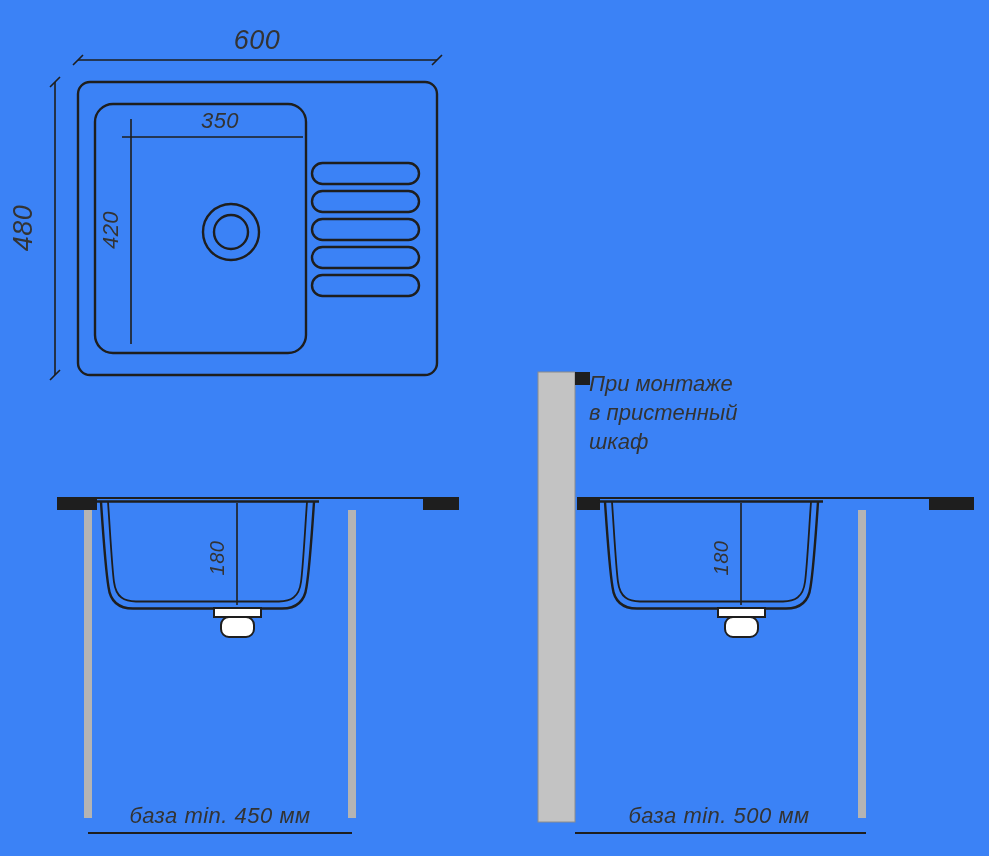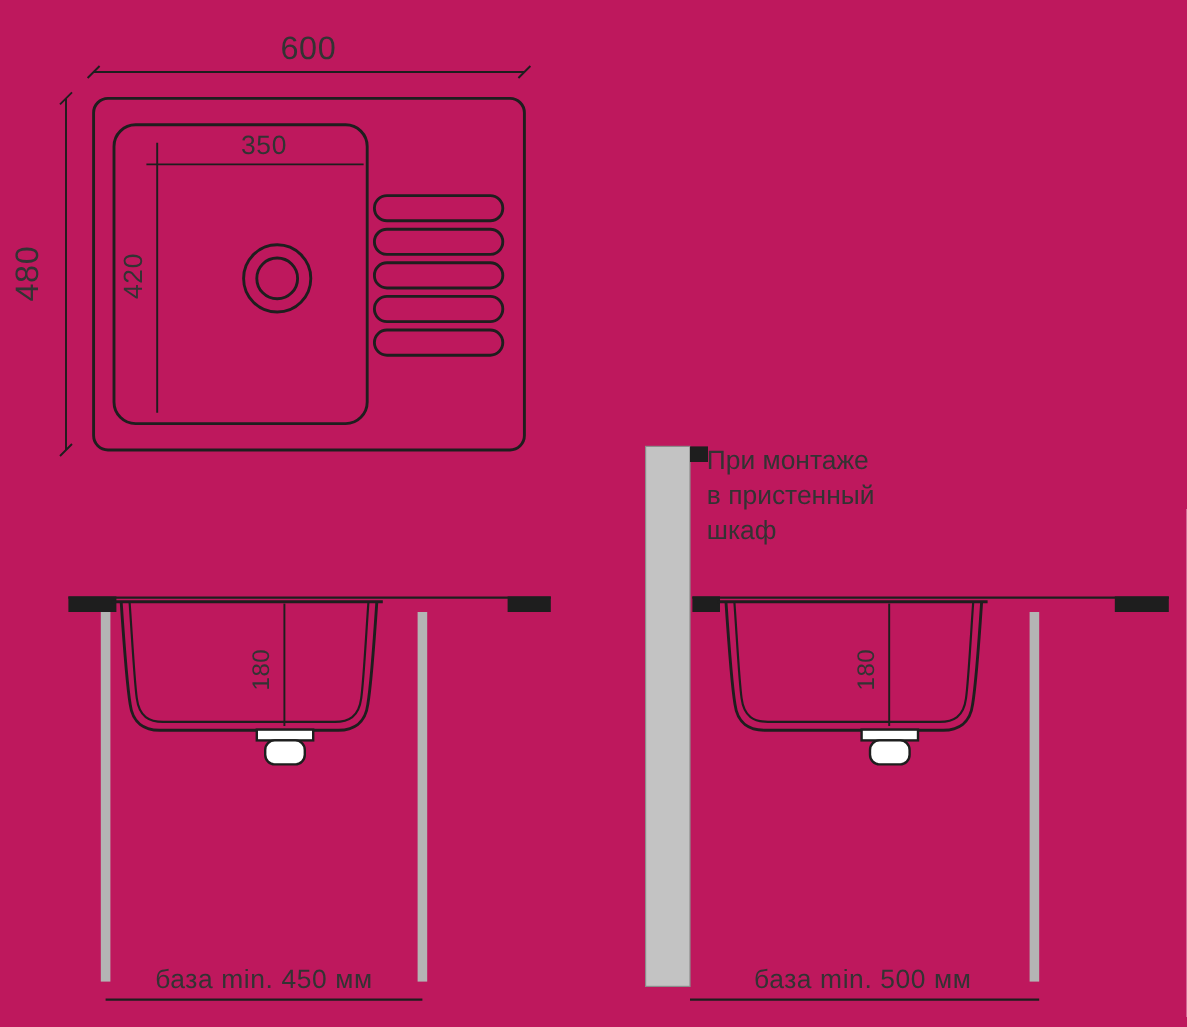--- a/index.html
+++ b/index.html
@@ -5,22 +5,23 @@
   html, body {
     margin: 0;
     padding: 0;
     background: #ffffff;
     font-family: "Liberation Sans", sans-serif;
   }
   .canvas {
     position: relative;
     width: 989px;
     height: 856px;
-    background: #be185d;
+    background: #3b82f6;
     overflow: hidden;
+    font-style: italic;
   }
   svg text {
     fill: #333333;
     font-family: "Liberation Sans", sans-serif;
   }
   .t-lg  { font-size: 27px; letter-spacing: 0.5px; }
   .t-md  { font-size: 22px; letter-spacing: 0.5px; }
   .t-sm  { font-size: 20px; letter-spacing: 0.5px; }
   .t-note{ font-size: 22px; }
   .outline      { fill: none; stroke: #1e1e1e; stroke-width: 2.4; }

